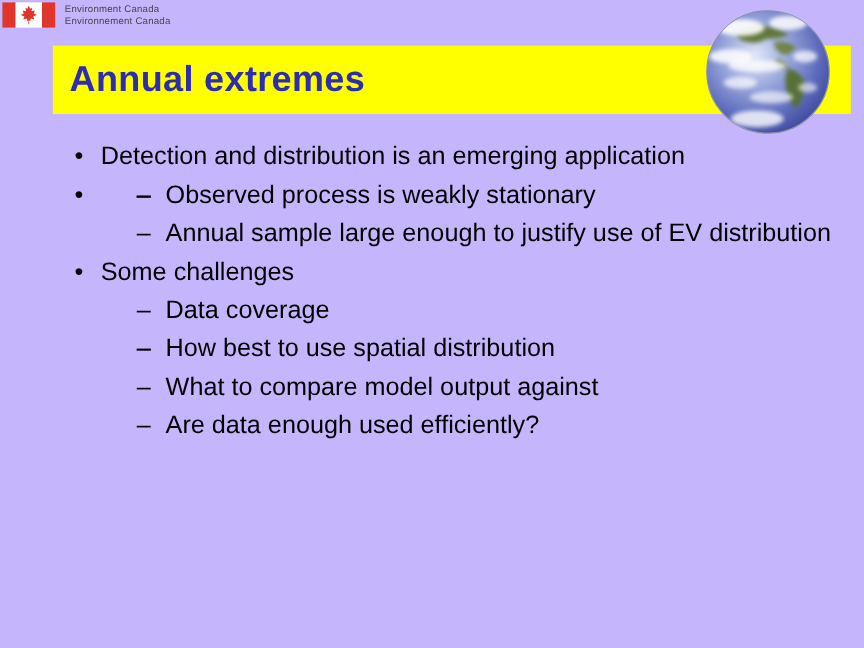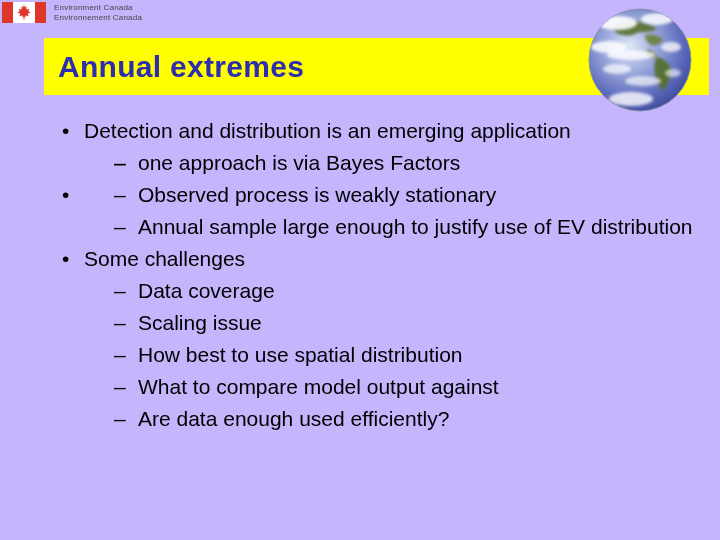--- a/index.html
+++ b/index.html
@@ -158,25 +158,25 @@
           <ellipse cx="44" cy="92" rx="22" ry="7" opacity="0.8"></ellipse>
           <ellipse cx="86" cy="66" rx="8" ry="4" opacity="0.6"></ellipse>
         </g>
       </g>
     </svg>
   </div>
 
   <div class="content" id="bullet-list">
       <div class="item l1"><span class="marker">•</span><span class="text">Detection and distribution is an emerging application</span></div>
       <div class="item l2"><span class="marker">–</span></div>
-      <div class="item l2"><span class="marker">–</span><span class="text">one approach is via Bayes Factors</span></div>
+      <div class="item l2"><span class="marker">–</span></div>
       <div class="item l1"><span class="marker">•</span></div>
       <div class="item l2"><span class="marker">–</span><span class="text">Observed process is weakly stationary</span></div>
       <div class="item l2"><span class="marker">–</span><span class="text">Annual sample large enough to justify use of EV distribution</span></div>
       <div class="item l1"><span class="marker">•</span><span class="text">Some challenges</span></div>
       <div class="item l2"><span class="marker">–</span><span class="text">Data coverage</span></div>
-      <div class="item l2"><span class="marker">–</span><span class="text">Scaling issue</span></div>
+      <div class="item l2"><span class="marker">–</span></div>
       <div class="item l2"><span class="marker">–</span><span class="text">How best to use spatial distribution</span></div>
       <div class="item l2"><span class="marker">–</span><span class="text">What to compare model output against</span></div>
       <div class="item l2"><span class="marker">–</span><span class="text">Are data enough used efficiently?</span></div>
     </div>
 
 </div>
 
 </body></html>

